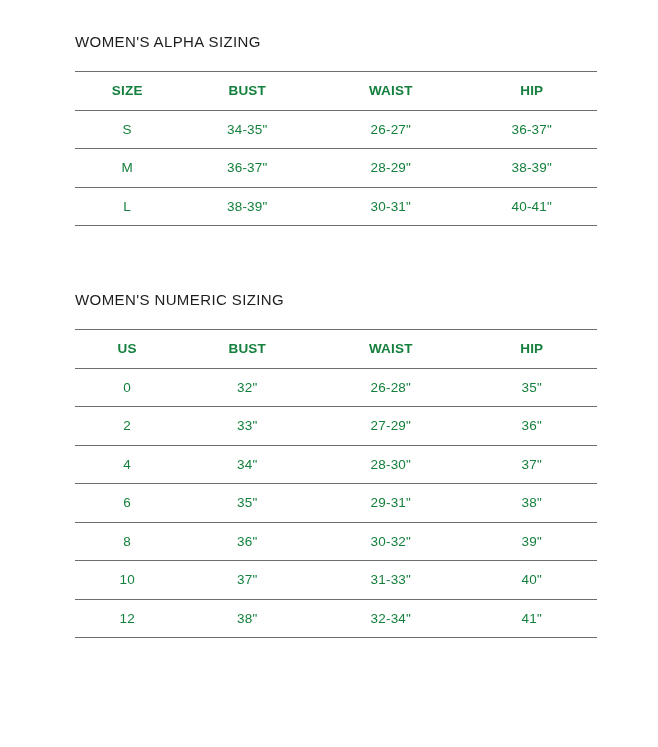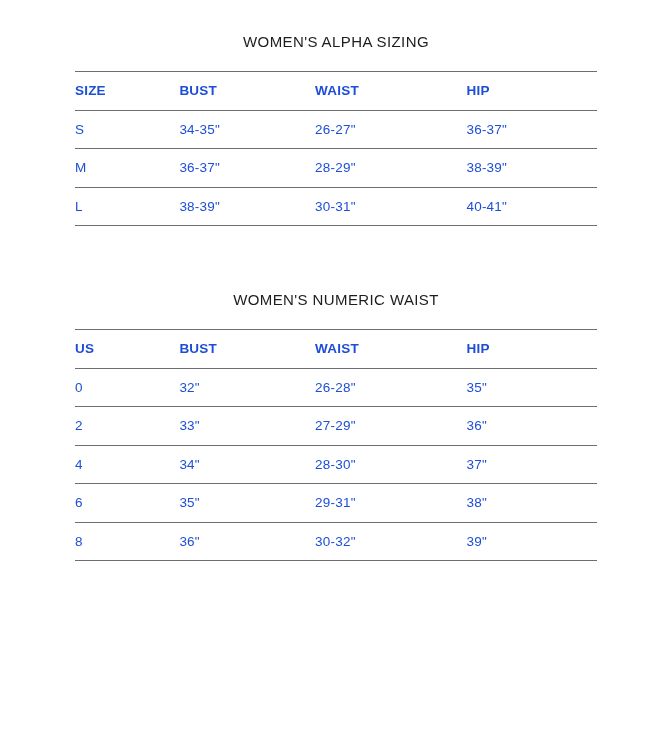--- a/index.html
+++ b/index.html
@@ -20,41 +20,40 @@
     width: 658px;
   }
   .table-section {
     width: 522px;
   }
   .table-section + .table-section {
     margin-top: 65px;
   }
   .table-title {
     margin: 0 0 20px 0;
-    text-align: center;
     font-size: 15px;
     font-weight: 400;
     letter-spacing: 0.4px;
     color: #1d1d1d;
     line-height: 18px;
   }
   table.size-table {
     width: 100%;
     border-collapse: collapse;
     table-layout: fixed;
   }
   table.size-table th,
   table.size-table td {
     height: 37.5px;
     padding: 0;
-    text-align: left;
+    text-align: center;
     vertical-align: middle;
     font-size: 13.5px;
     border-bottom: 1px solid #6d6e71;
-    color: #1d4ed8;
+    color: #15803d;
     letter-spacing: 0.2px;
   }
   table.size-table thead th {
     border-top: 1px solid #6d6e71;
     font-weight: 700;
     font-size: 13.5px;
   }
   col.c1 { width: 20%; }
   col.c2 { width: 26%; }
   col.c3 { width: 29%; }
@@ -99,21 +98,21 @@
           <td>L</td>
           <td>38-39"</td>
           <td>30-31"</td>
           <td>40-41"</td>
         </tr>
       </tbody>
     </table>
   </section>
 
   <section class="table-section">
-    <h2 class="table-title">WOMEN'S NUMERIC WAIST</h2>
+    <h2 class="table-title">WOMEN'S NUMERIC SIZING</h2>
     <table class="size-table">
       <colgroup>
         <col class="c1">
           <col class="c2">
           <col class="c3">
           <col class="c4">
       </colgroup>
       <thead>
         <tr>
           <th>US</th>
@@ -146,17 +145,29 @@
           <td>35"</td>
           <td>29-31"</td>
           <td>38"</td>
         </tr>
         <tr>
           <td>8</td>
           <td>36"</td>
           <td>30-32"</td>
           <td>39"</td>
         </tr>
+        <tr>
+          <td>10</td>
+          <td>37"</td>
+          <td>31-33"</td>
+          <td>40"</td>
+        </tr>
+        <tr>
+          <td>12</td>
+          <td>38"</td>
+          <td>32-34"</td>
+          <td>41"</td>
+        </tr>
       </tbody>
     </table>
   </section>
 
 </div>
 
 </body></html>

